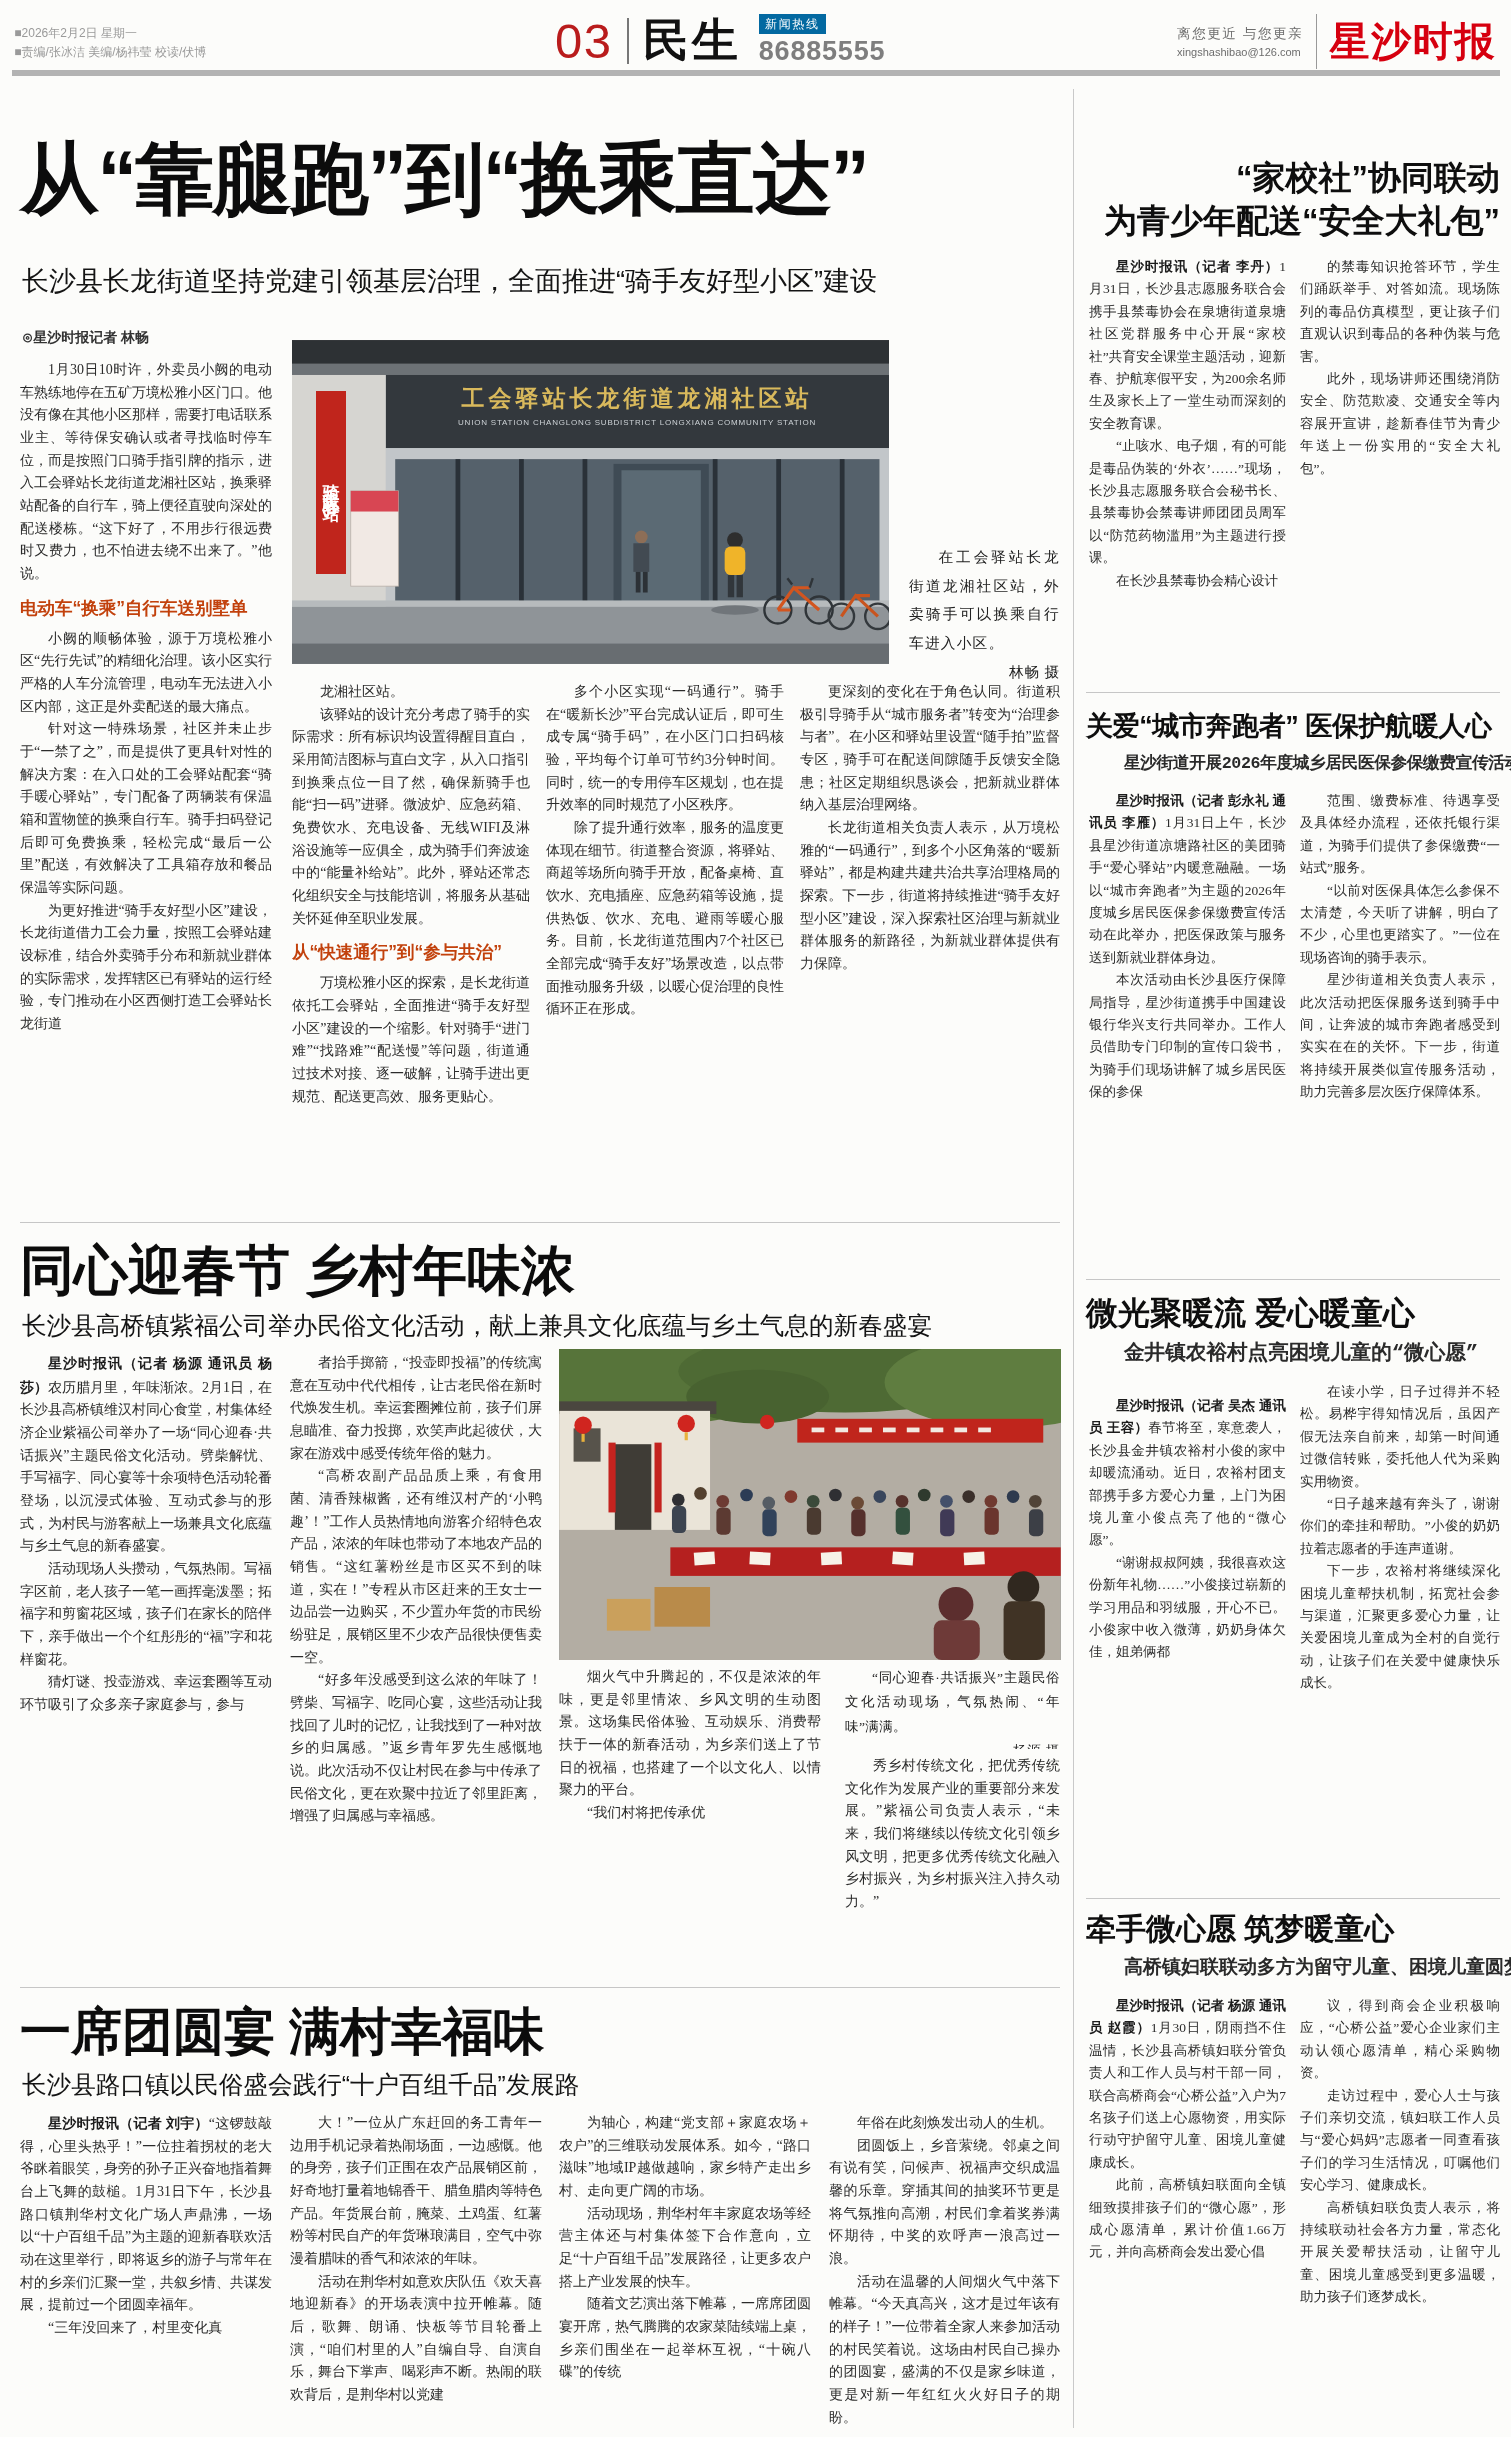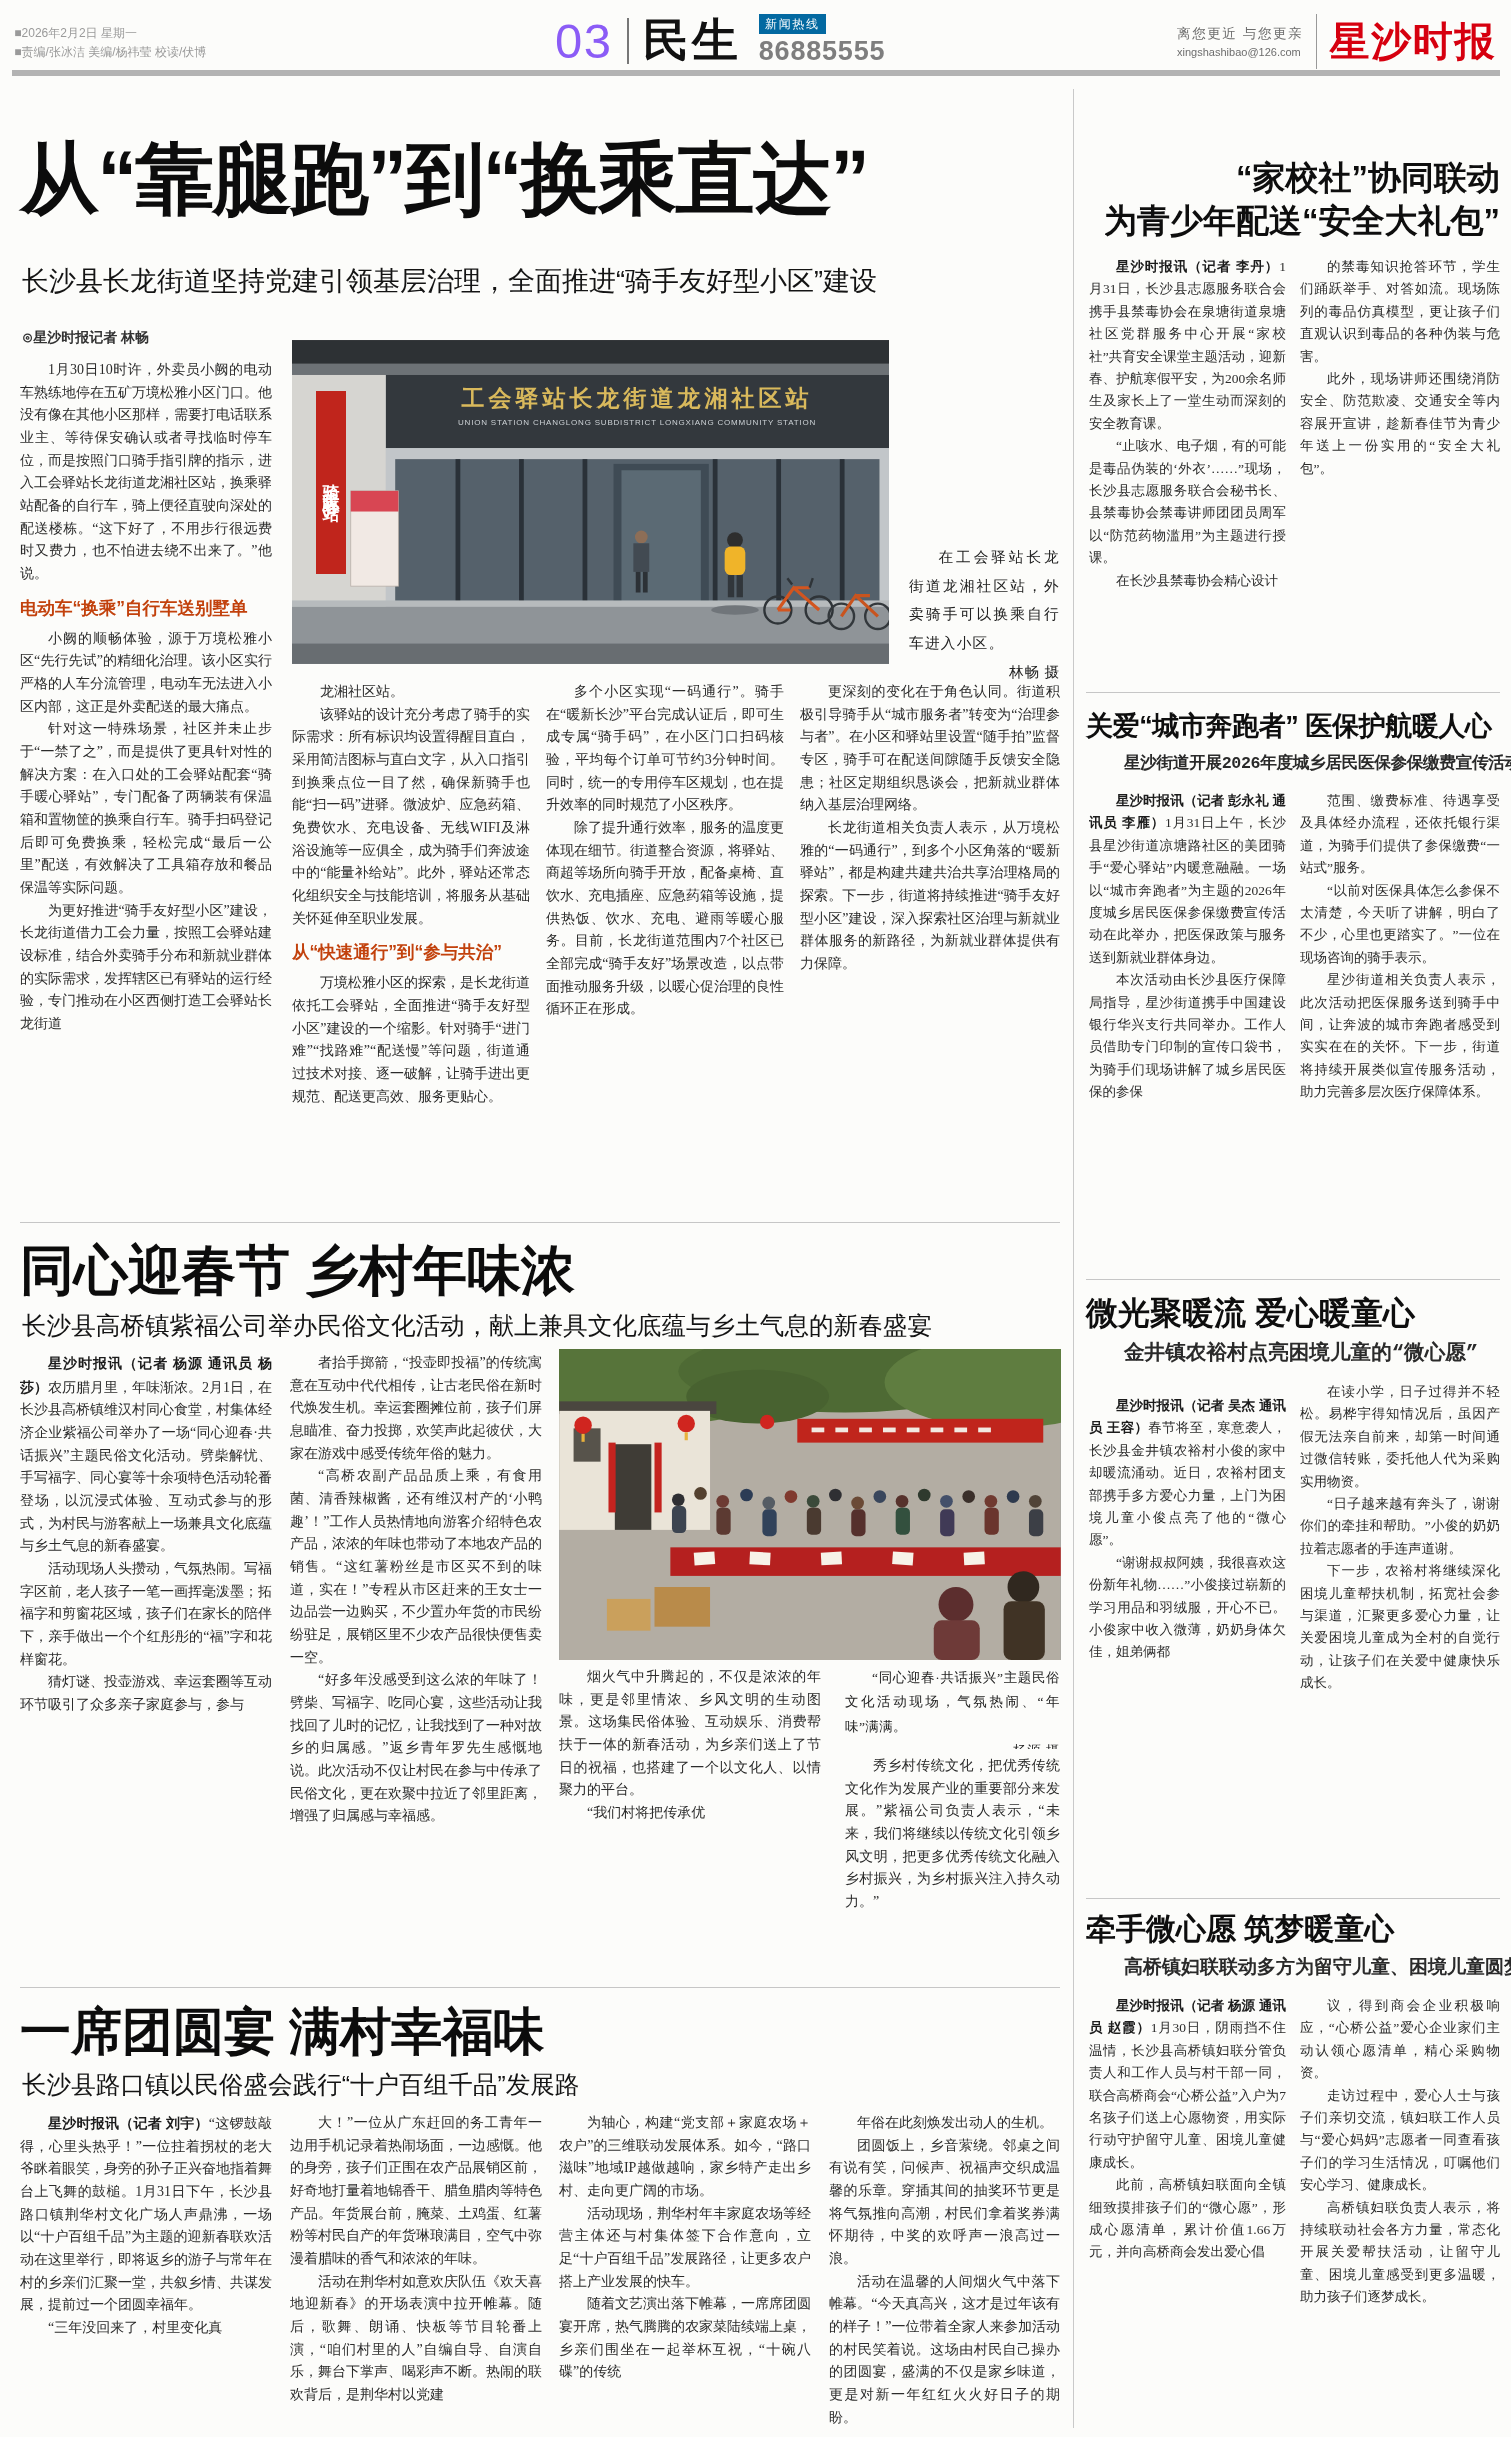--- a/index.html
+++ b/index.html
@@ -4,21 +4,21 @@
 <style>
   * { margin:0; padding:0; box-sizing:border-box; }
   html,body { width:1512px; height:2438px; }
   body { background:#e8e8e6; font-family:"Liberation Sans", sans-serif; }
   #page { position:relative; width:1512px; height:2438px; background:#fcfcfa; overflow:hidden; color:#222; }
   .abs { position:absolute; }
 
   
   .hdr-left { left:14.3px; top:24px; font-size:12px; color:#9a9a9a; line-height:1.6; }
   .hdr-center { left:555px; top:9.5px; display:flex; align-items:center; gap:14.3px; }
-  .page-no { font-size:49px; color:#8b5cf6; font-weight:400; letter-spacing:1.6px; }
+  .page-no { font-size:49px; color:#b91c1c; font-weight:400; letter-spacing:1.6px; }
   .hdr-vline { width:1.6px; height:46px; background:#777; }
   .section-name { font-size:46px; font-weight:900; color:#111; letter-spacing:3.2px; }
   .hotline-box { display:flex; flex-direction:column; align-items:flex-start; margin-left:3.2px; }
   .hotline-label { background:#0369a1; color:#fff; font-size:12px; padding:1.6px 6.3px; letter-spacing:1.6px; }
   .hotline-number { font-size:27px; font-weight:800; color:#7e7e7e; letter-spacing:0.8px; margin-top:1.6px; }
   .hdr-right { right:16px; top:14.3px; display:flex; align-items:center; gap:12.7px; }
   .slogan-box { text-align:left; color:#6d6d6d; }
   .slogan { font-size:13.5px; letter-spacing:1.6px; }
   .email { font-size:11px; margin-top:3.2px; }
   .masthead { font-size:40px; font-weight:900; color:#d6000f; letter-spacing:1.6px; border-left:1.6px solid #999; padding-left:12.7px; }

